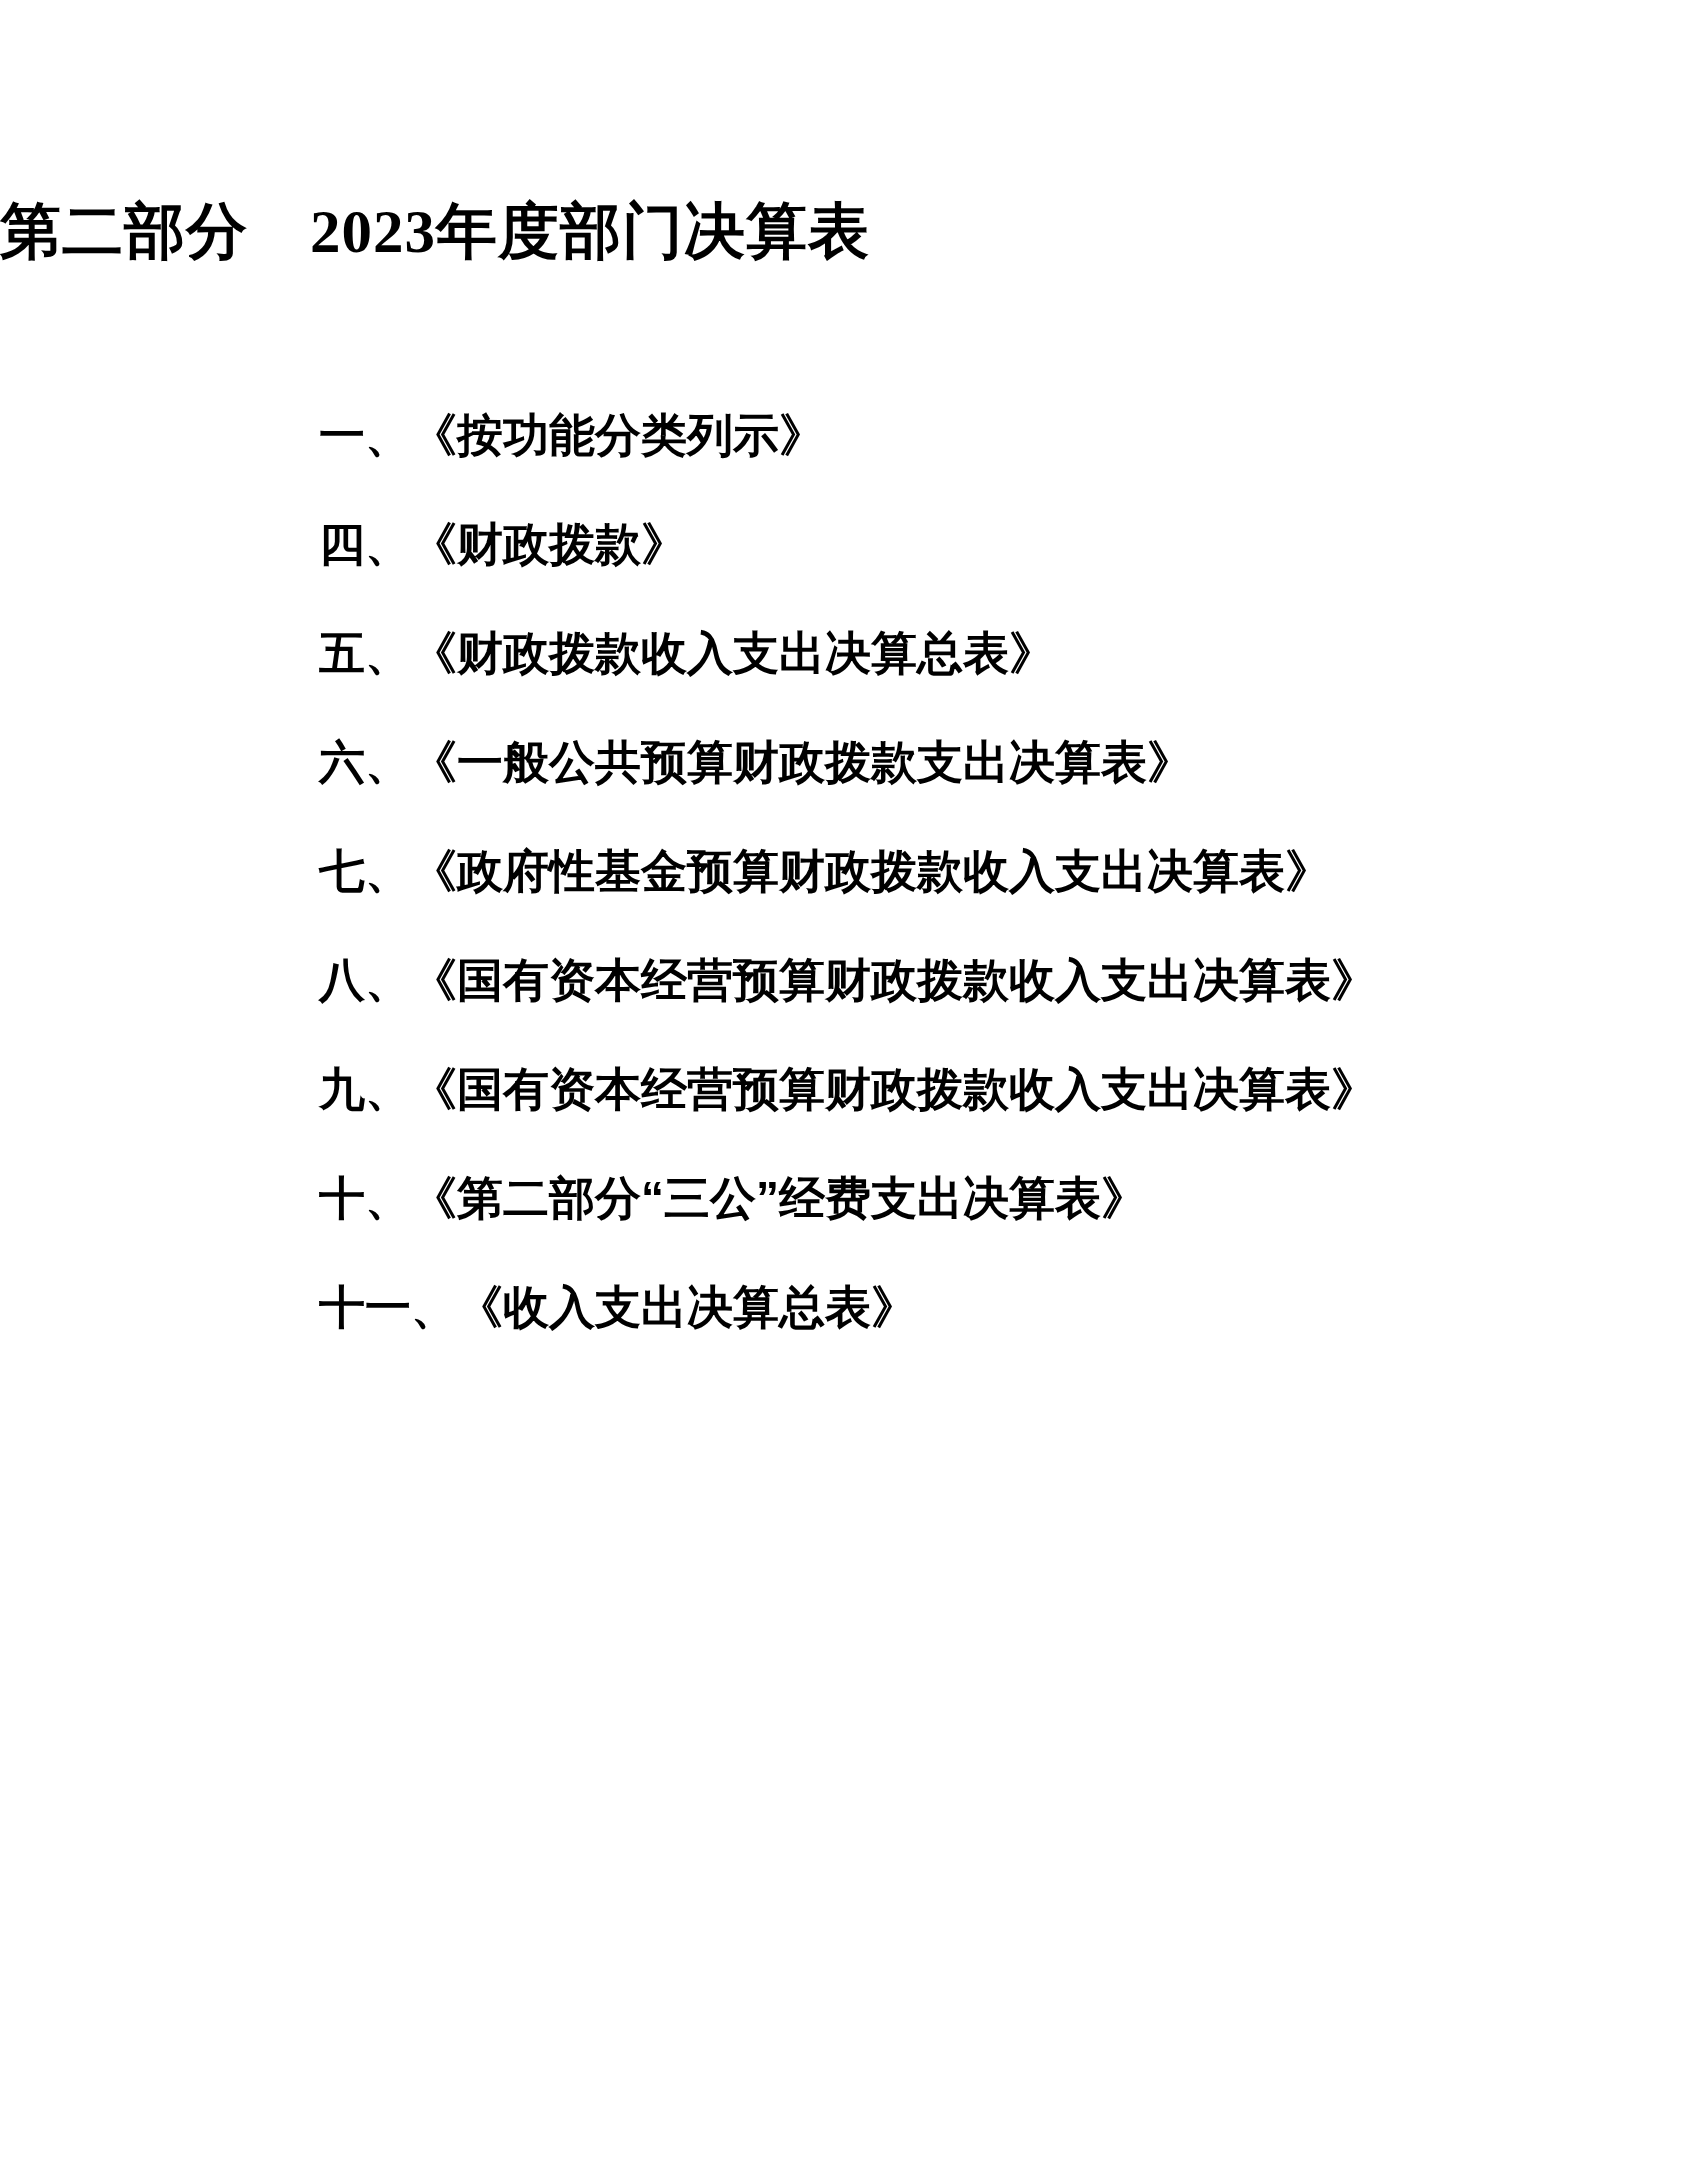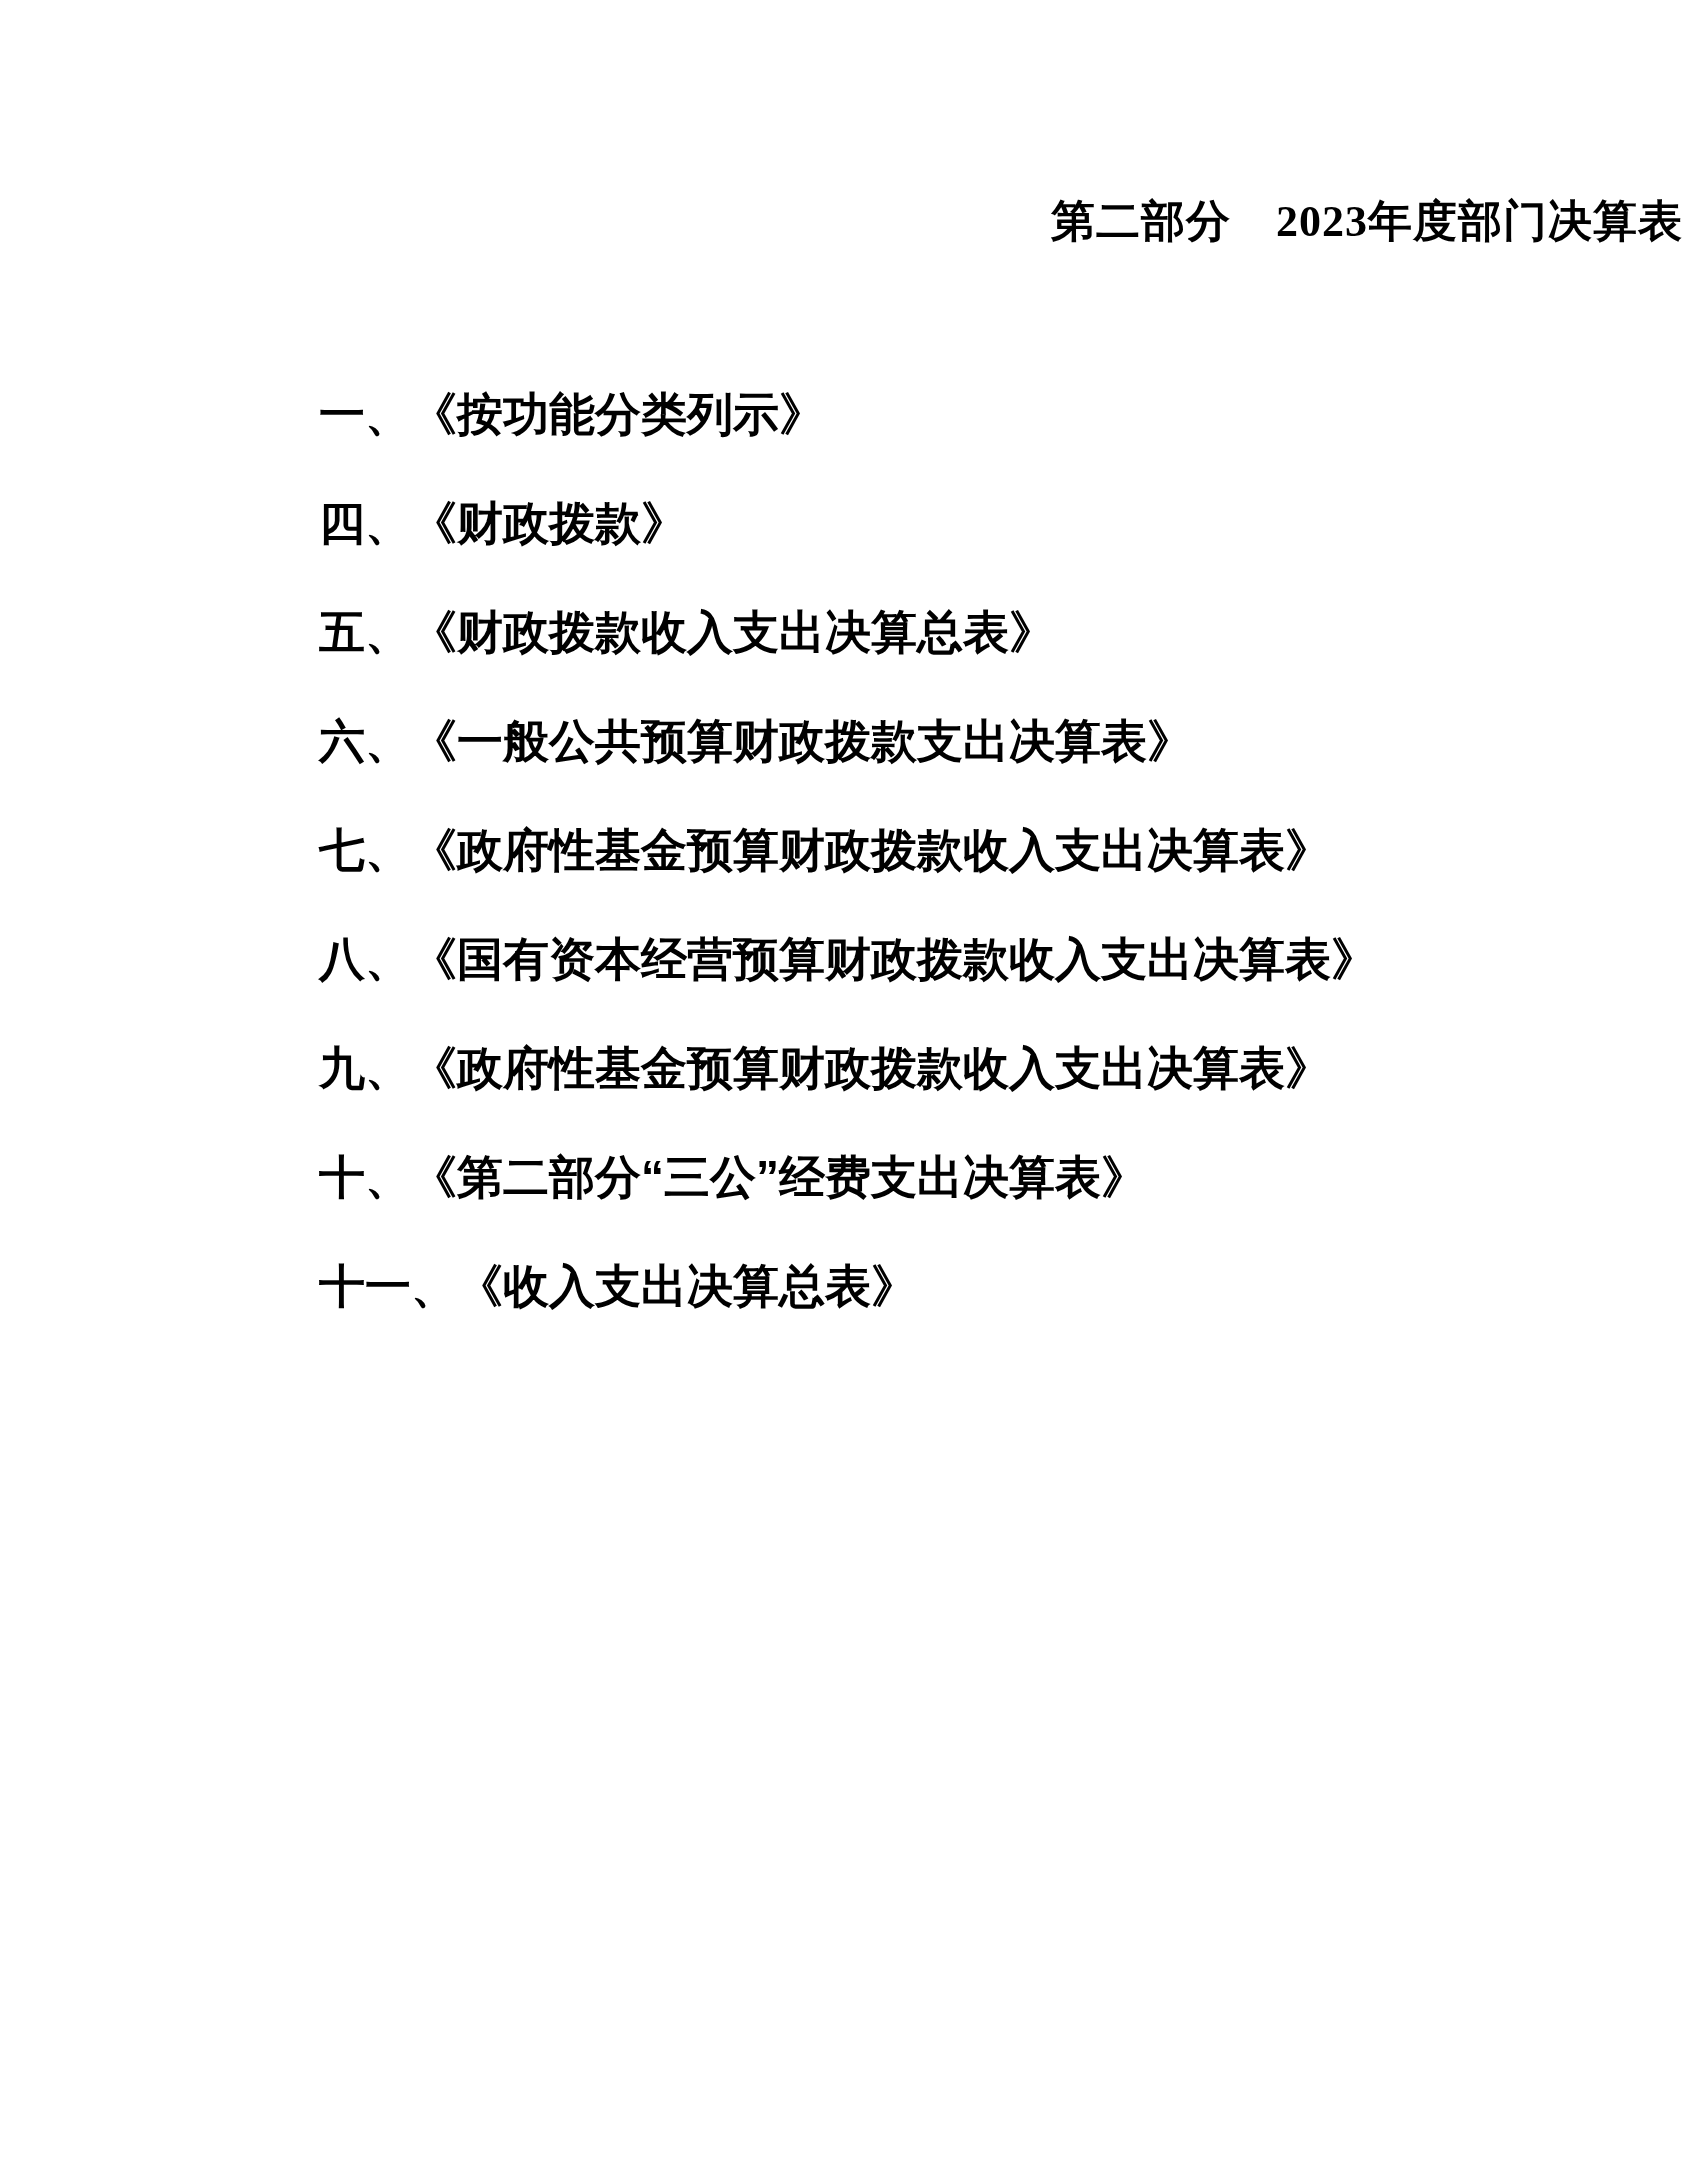--- a/index.html
+++ b/index.html
@@ -10,23 +10,23 @@
   .page {
     position: relative;
     width: 1683px;
     height: 2178px;
     background: #ffffff;
     color: #000000;
     overflow: hidden;
   }
   .doc-title {
     padding-top: 194px;
-    text-align: right;
+    text-align: left;
     font-family: "Liberation Serif", "DejaVu Serif", serif;
-    font-size: 44px;
+    font-size: 61px;
     font-weight: bold;
     line-height: 1.25;
     white-space: nowrap;
     letter-spacing: 1px;
   }
   .toc {
     margin-top: 111px;
     margin-left: 319px;
     margin-right: 99px;
   }
@@ -45,19 +45,19 @@
 
   <div class="doc-title">第二部分　2023年度部门决算表</div>
 
   <div class="toc">
     <div class="toc-item">一、《按功能分类列示》</div>
     <div class="toc-item">四、《财政拨款》</div>
     <div class="toc-item">五、《财政拨款收入支出决算总表》</div>
     <div class="toc-item">六、《一般公共预算财政拨款支出决算表》</div>
     <div class="toc-item">七、《政府性基金预算财政拨款收入支出决算表》</div>
     <div class="toc-item">八、《国有资本经营预算财政拨款收入支出决算表》</div>
-    <div class="toc-item">九、《政府性基金预算财政拨款收入支出决算表》</div>
+    <div class="toc-item">九、《国有资本经营预算财政拨款收入支出决算表》</div>
     <div class="toc-item">十、《第二部分“三公”经费支出决算表》</div>
     <div class="toc-item">十一、《收入支出决算总表》</div>
   </div>
 
 </div>
 
 
 </body></html>

